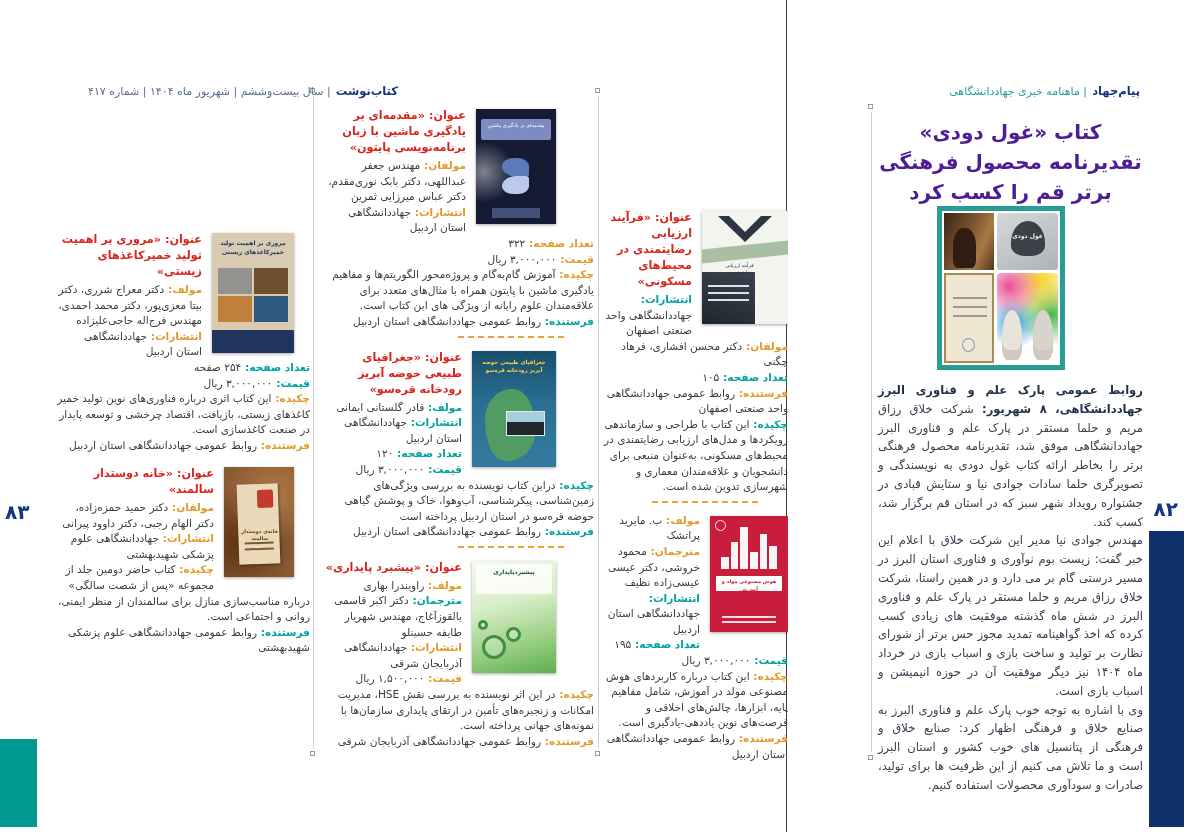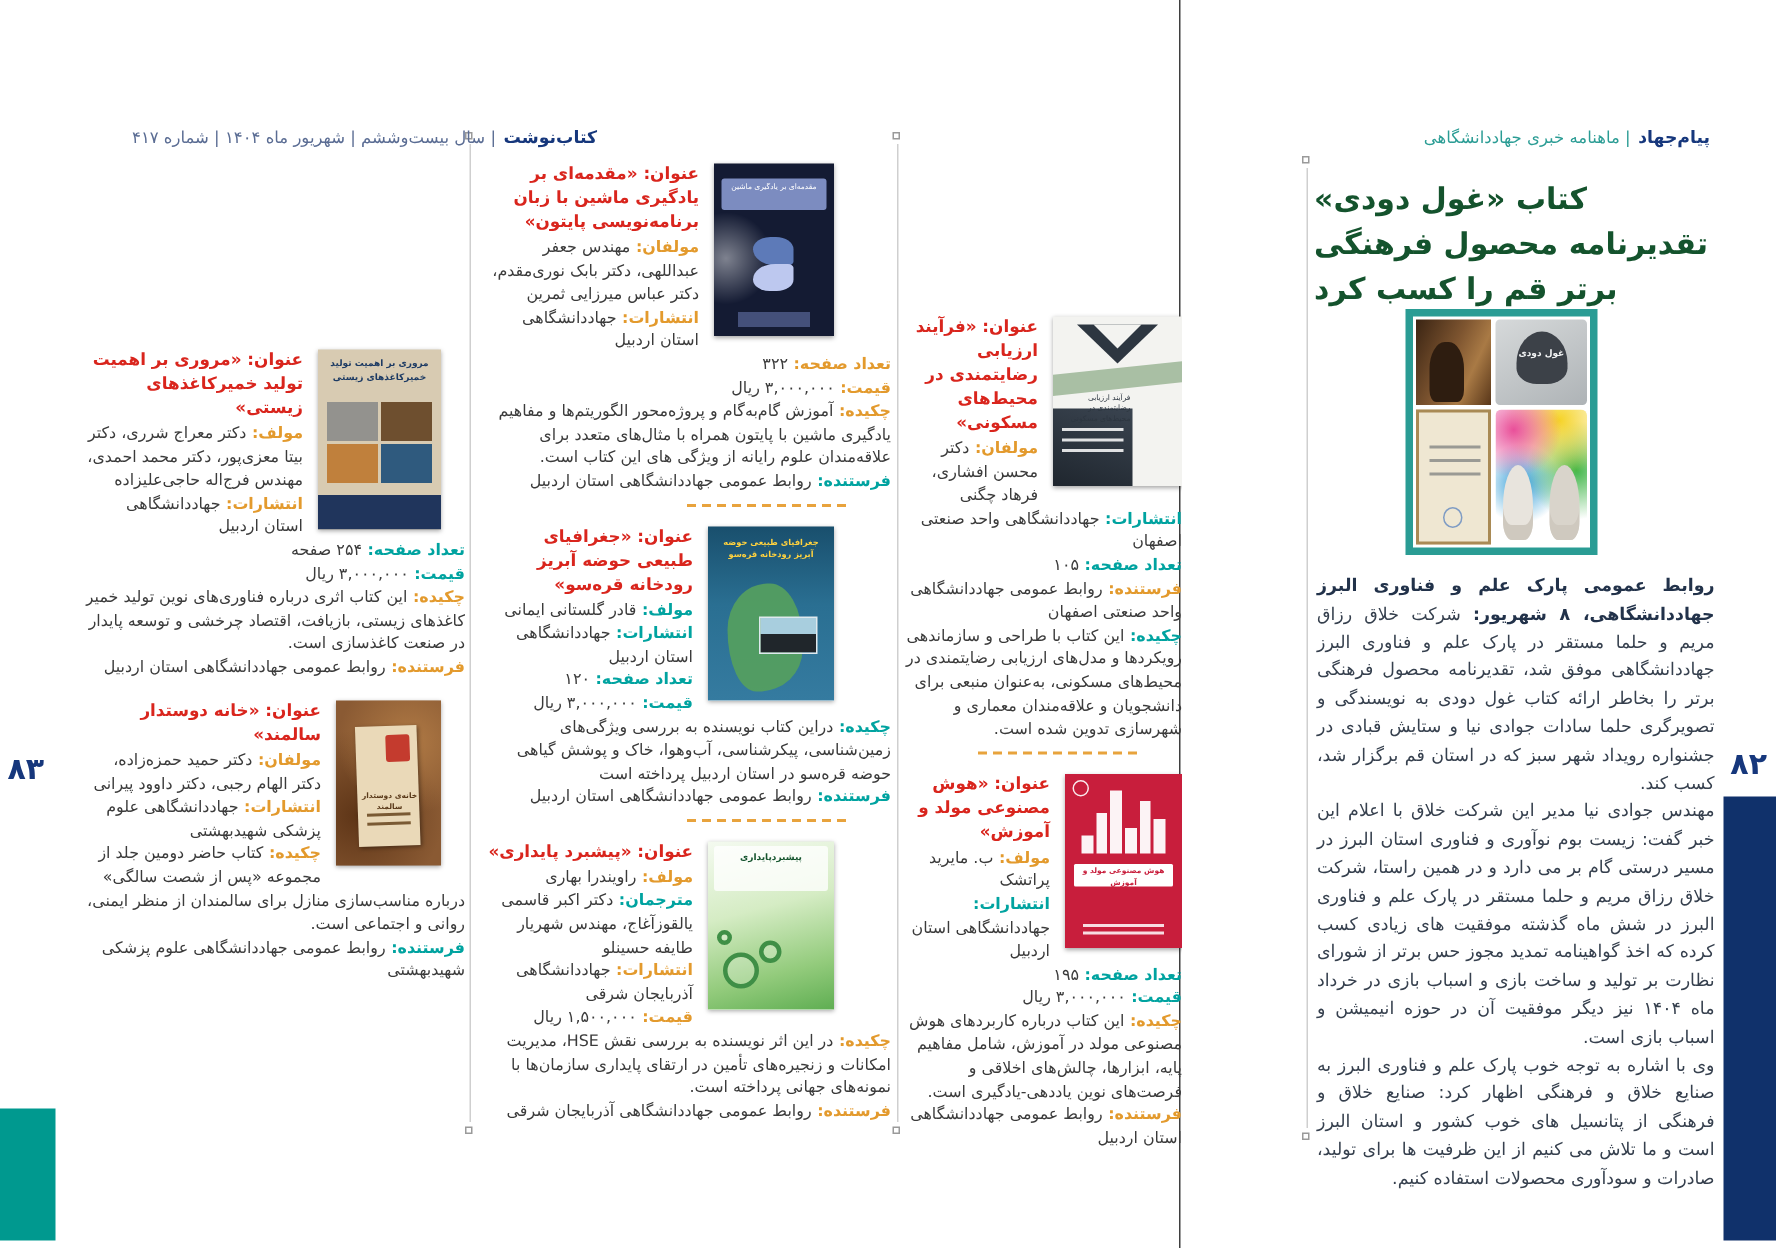--- a/index.html
+++ b/index.html
@@ -25,22 +25,22 @@
   #lheader{right:786px}
   #rheader{right:44px}
   .hbrand{font-weight:bold;font-size:11.5px;color:#16377c}
   .hmeta{font-size:11px;color:#5a6c93}
   #rheader .hmeta{color:#2a9c94}
   .folio{position:absolute;font-weight:bold;font-size:20px;color:#16377c}
   #folio-83{left:5px;top:500px}
   #folio-82{right:6px;top:497px}
 
   
-  #rtitle{position:absolute;left:876px;top:104px;width:269px;direction:rtl;text-align:left;
-          color:#14532d;font-weight:bold;font-size:20px;line-height:30px}
+  #rtitle{position:absolute;left:876px;top:104px;width:269px;direction:rtl;text-align:center;
+          color:#4c1d95;font-weight:bold;font-size:20px;line-height:30px}
   #article-body{position:absolute;left:878px;top:381px;width:265px;direction:rtl;
           text-align:justify;font-size:11.6px;line-height:18.8px;color:#36404e}
   .apara{margin:0}
   .lead{font-weight:bold;color:#22324a}
 
   
   #photo-frame{position:absolute;left:937px;top:206px;width:128px;height:164px;
           background:#2a9c94;padding:5px;box-sizing:border-box}
   #photo-grid{width:100%;height:100%;background:#fff;display:grid;
           grid-template-columns:44% 1fr;grid-template-rows:57px 1fr;gap:3px;padding:2px;box-sizing:border-box}
@@ -301,22 +301,22 @@
           <div class="sa-ch2"></div>
           <div class="sa-band"></div>
           <div class="sa-dark">
             <i></i>
             <i></i>
             <i></i>
           </div>
           <div class="cv-title">فرآیند ارزیابی رضایتمندی در محیط‌های مسکونی</div>
         </div>
         <h3 class="btitle">عنوان: «فرآیند ارزیابی رضایتمندی در محیط‌های مسکونی»</h3>
+        <div class="field"><span class="lbl t">انتشارات: </span><span class="val">جهاددانشگاهی واحد صنعتی اصفهان</span></div>
         <div class="field"><span class="lbl o">مولفان: </span><span class="val">دکتر محسن افشاری، فرهاد چگنی</span></div>
-        <div class="field"><span class="lbl t">انتشارات: </span><span class="val">جهاددانشگاهی واحد صنعتی اصفهان</span></div>
         <div class="field"><span class="lbl t">تعداد صفحه: </span><span class="val">۱۰۵</span></div>
         <div class="field"><span class="lbl o">فرستنده: </span><span class="val">روابط عمومی جهاددانشگاهی واحد صنعتی اصفهان</span></div>
         <div class="field"><span class="lbl t">چکیده: </span><span class="val">این کتاب با طراحی و سازماندهی رویکردها و مدل‌های ارزیابی رضایتمندی در محیط‌های مسکونی، به‌عنوان منبعی برای دانشجویان و علاقه‌مندان معماری و شهرسازی تدوین شده است.</span></div>
       </article>
       <div class="dash"></div>
       <article class="entry e-G">
         <div class="cover cs-genai">
           <div class="ga-dot"></div>
           <div class="ga-bars">
             <i></i>
@@ -326,22 +326,22 @@
             <i></i>
             <i></i>
           </div>
           <div class="ga-band"></div>
           <div class="ga-lines">
             <i></i>
             <i></i>
           </div>
           <div class="cv-title">هوش مصنوعی مولد و آموزش</div>
         </div>
-        <h3 class="btitle">عنوان: «هوش مصنوعی مولد و آموزش»</h3>
         <div class="field"><span class="lbl o">مولف: </span><span class="val">ب. مایرید پراتشک</span></div>
+        <div class="field"><span class="lbl o">مترجمان: </span><span class="val">محمود خروشی، دکتر عیسی عیسی‌زاده نظیف</span></div>
         <div class="field"><span class="lbl t">انتشارات: </span><span class="val">جهاددانشگاهی استان اردبیل</span></div>
         <div class="field"><span class="lbl t">تعداد صفحه: </span><span class="val">۱۹۵</span></div>
         <div class="field"><span class="lbl t">قیمت: </span><span class="val">۳,۰۰۰,۰۰۰ ریال</span></div>
         <div class="field"><span class="lbl o">چکیده: </span><span class="val">این کتاب درباره کاربردهای هوش مصنوعی مولد در آموزش، شامل مفاهیم پایه، ابزارها، چالش‌های اخلاقی و فرصت‌های نوین یاددهی-یادگیری است.</span></div>
         <div class="field"><span class="lbl o">فرستنده: </span><span class="val">روابط عمومی جهاددانشگاهی استان اردبیل</span></div>
       </article>
     </div>
 
 </div>
 

